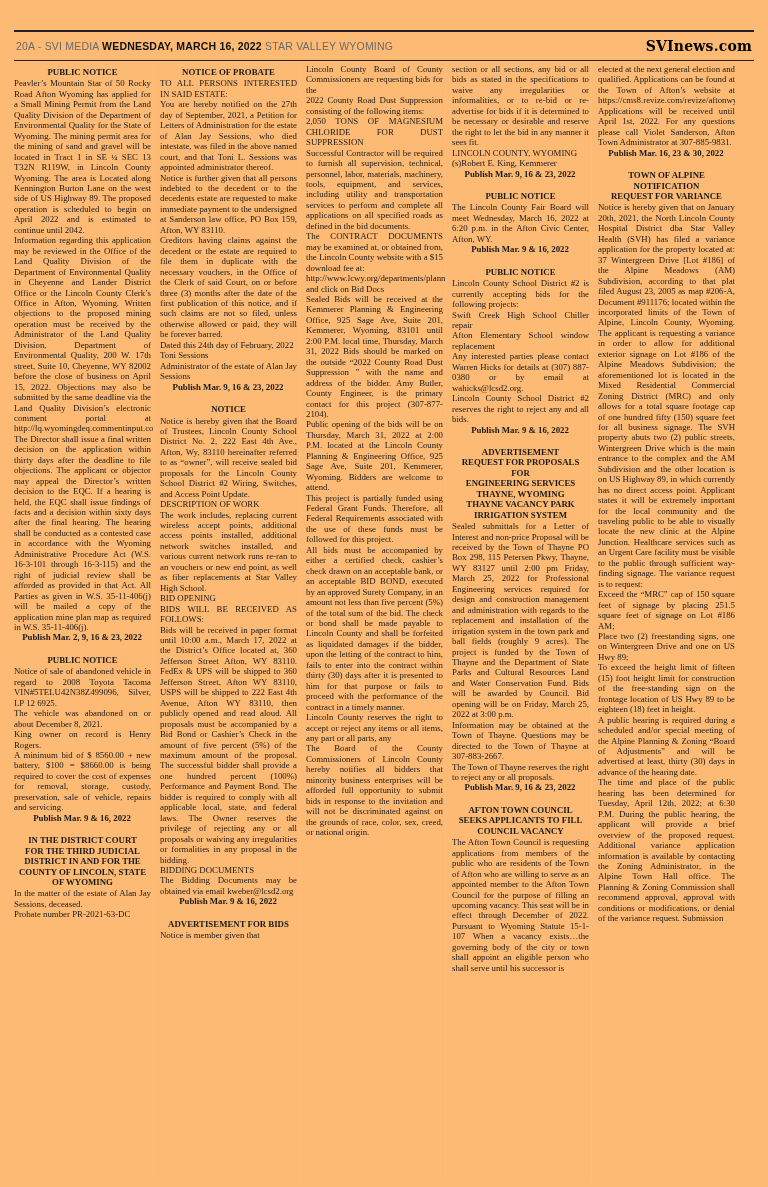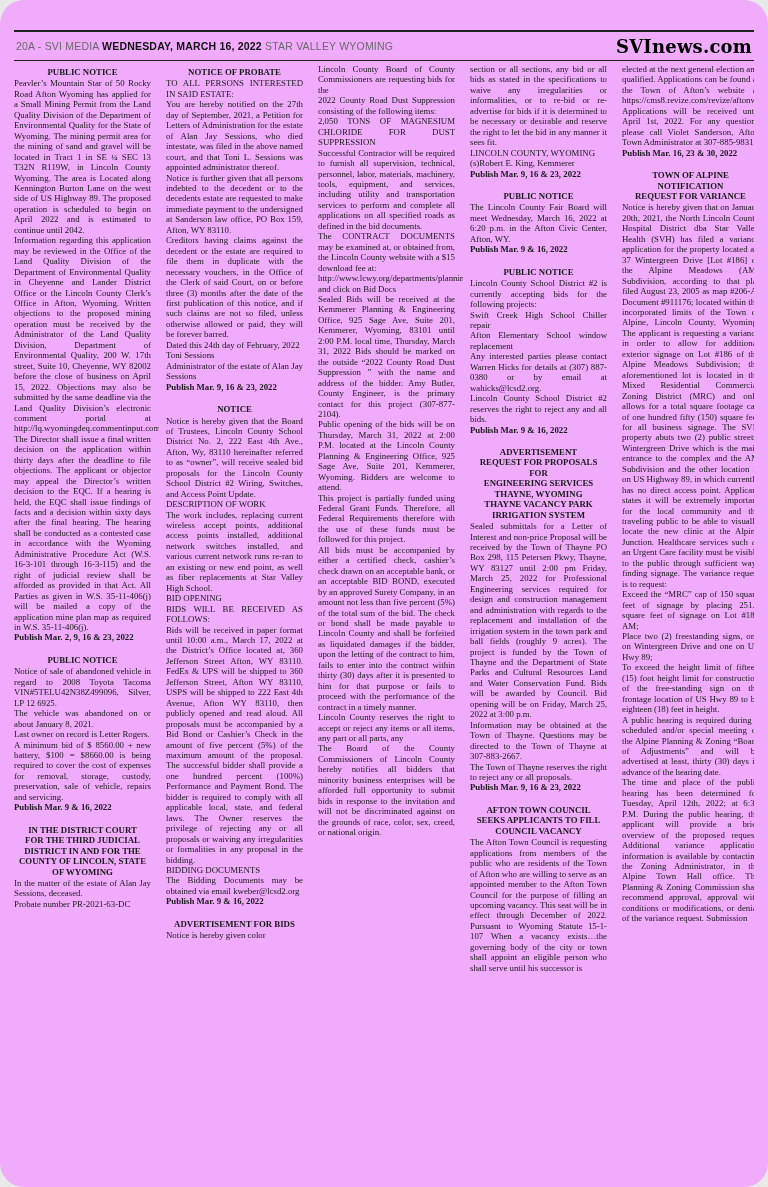--- a/index.html
+++ b/index.html
@@ -1,76 +1,76 @@
 <!DOCTYPE html>
 <html><head>
 <meta charset="utf-8">
 <style>
   html,body { margin:0; padding:0; background:#e9e9e9; }
   .page {
     position:relative; width:768px; height:1187px; margin:0 auto;
-    background:#f0abfc; overflow:hidden;
-    font-family:"Liberation Serif", serif; color:#1a1a1a;border-radius:24px;
+    background:#fdba74; overflow:hidden;
+    font-family:"Liberation Serif", serif; color:#1a1a1a;
   }
   
   .masthead {
     position:absolute; top:30px; left:14px; right:14px;
     border-top:2px solid #222; border-bottom:1px solid #222;
     display:flex; justify-content:space-between; align-items:center;
     padding:4px 2px 4px 2px; height:20px;
   }
   .mast-left {
     font-family:"Liberation Sans", sans-serif; font-size:10.5px;
     letter-spacing:.2px; color:#6a6a6a; white-space:nowrap;
   }
   .mast-left b { color:#111; font-weight:bold; }
   .mast-site {
-    font-family:"DejaVu Serif", serif; font-weight:bold; font-size:18px;
+    font-family:"DejaVu Serif", serif; font-weight:bold; font-size:14px;
     color:#000; letter-spacing:.2px;
   }
   
   .columns {
     position:absolute; top:64px; left:14px; right:14px; bottom:6px;
     display:flex; overflow:hidden;
   }
   .col {
     width:137px; flex:0 0 137px;
-    padding-right:8px; margin-right:6px;
+    padding-right:2px; margin-right:6px;
     border-right:1px solid #c9c9c6;
     font-size:8.8px; line-height:10.45px;
     overflow:hidden;
   }
   .col:last-child { border-right:none; margin-right:0; padding-right:0; }
   .blk { margin:0; }
   p.body { margin:0; text-align:justify; text-justify:inter-word; }
   .heading {
     font-weight:bold; text-align:center; white-space:pre-line;
     margin:12px 0 1px 0;
   }
   .col .heading:first-child { margin-top:3px; }
-  .publish { font-weight:bold; text-align:left; margin:0 1px 8px 0; }
+  .publish { font-weight:bold; text-align:center; margin:0 1px 8px 0; }
 </style>
 </head>
 <body>
 
 <div class="page">
   <div class="masthead">
     <div class="mast-left"><span>20A - SVI MEDIA </span><b>WEDNESDAY, MARCH 16, 2022</b><span> STAR VALLEY WYOMING</span></div>
     <div class="mast-site">SVInews.com</div>
   </div>
   <div class="columns">
       <div class="col">
         <div class="blk heading">PUBLIC NOTICE</div>
         <p class="blk body">Peavler’s Mountain Star of 50 Rocky Road Afton Wyoming has applied for a Small Mining Permit from the Land Quality Division of the Department of Environmental Quality for the State of Wyoming. The mining permit area for the mining of sand and gravel will be located in Tract 1 in SE ¼ SEC 13 T32N R119W, in Lincoln County Wyoming. The area is Located along Kennington Burton Lane on the west side of US Highway 89. The proposed operation is scheduled to begin on April 2022 and is estimated to continue until 2042.</p>
         <p class="blk body">Information regarding this application may be reviewed in the Office of the Land Quality Division of the Department of Environmental Quality in Cheyenne and Lander District Office or the Lincoln County Clerk’s Office in Afton, Wyoming. Written objections to the proposed mining operation must be received by the Administrator of the Land Quality Division, Department of Environmental Quality, 200 W. 17th street, Suite 10, Cheyenne, WY 82002 before the close of business on April 15, 2022. Objections may also be submitted by the same deadline via the Land Quality Division’s electronic comment portal at http://lq.wyomingdeq.commentinput.com/. The Director shall issue a final written decision on the application within thirty days after the deadline to file objections. The applicant or objector may appeal the Director’s written decision to the EQC. If a hearing is held, the EQC shall issue findings of facts and a decision within sixty days after the final hearing. The hearing shall be conducted as a contested case in accordance with the Wyoming Administrative Procedure Act (W.S. 16-3-101 through 16-3-115) and the right of judicial review shall be afforded as provided in that Act. All Parties as given in W.S. 35-11-406(j) will be mailed a copy of the application mine plan map as required in W.S. 35-11-406(j).</p>
         <div class="blk publish">Publish Mar. 2, 9, 16 &amp; 23, 2022</div>
         <div class="blk heading">PUBLIC NOTICE</div>
         <p class="blk body">Notice of sale of abandoned vehicle in regard to 2008 Toyota Tacoma VIN#5TELU42N38Z499096, Silver, LP 12 6925.</p>
-        <p class="blk body">The vehicle was abandoned on or about January 8, 2021.</p>
-        <p class="blk body">Last owner on record is Letter Rogers.</p>
+        <p class="blk body">The vehicle was abandoned on or about December 8, 2021.</p>
+        <p class="blk body">King owner on record is Henry Rogers.</p>
         <p class="blk body">A minimum bid of $ 8560.00 + new battery, $100 = $8660.00 is being required to cover the cost of expenses for removal, storage, custody, preservation, sale of vehicle, repairs and servicing.</p>
         <div class="blk publish">Publish Mar. 9 &amp; 16, 2022</div>
         <div class="blk heading">IN THE DISTRICT COURT
 FOR THE THIRD JUDICIAL
 DISTRICT IN AND FOR THE
 COUNTY OF LINCOLN, STATE
 OF WYOMING</div>
         <p class="blk body">In the matter of the estate of Alan Jay Sessions, deceased.</p>
         <p class="blk body">Probate number PR-2021-63-DC</p>
       </div>
@@ -80,40 +80,40 @@
         <p class="blk body">You are hereby notified on the 27th day of September, 2021, a Petition for Letters of Administration for the estate of Alan Jay Sessions, who died intestate, was filed in the above named court, and that Toni L. Sessions was appointed administrator thereof.</p>
         <p class="blk body">Notice is further given that all persons indebted to the decedent or to the decedents estate are requested to make immediate payment to the undersigned at Sanderson law office, PO Box 159, Afton, WY 83110.</p>
         <p class="blk body">Creditors having claims against the decedent or the estate are required to file them in duplicate with the necessary vouchers, in the Office of the Clerk of said Court, on or before three (3) months after the date of the first publication of this notice, and if such claims are not so filed, unless otherwise allowed or paid, they will be forever barred.</p>
         <p class="blk body">Dated this 24th day of February, 2022</p>
         <p class="blk body">Toni Sessions</p>
         <p class="blk body">Administrator of the estate of Alan Jay Sessions</p>
         <div class="blk publish">Publish Mar. 9, 16 &amp; 23, 2022</div>
         <div class="blk heading">NOTICE</div>
         <p class="blk body">Notice is hereby given that the Board of Trustees, Lincoln County School District No. 2, 222 East 4th Ave., Afton, Wy, 83110 hereinafter referred to as “owner”, will receive sealed bid proposals for the Lincoln County School District #2 Wiring, Switches, and Access Point Update.</p>
         <p class="blk body">DESCRIPTION OF WORK</p>
-        <p class="blk body">The work includes, replacing current wireless accept points, additional access points installed, additional network switches installed, and various current network runs re-ran to an existing or new end point, as well as fiber replacements at Star Valley High School.</p>
+        <p class="blk body">The work includes, replacing current wireless accept points, additional access points installed, additional network switches installed, and various current network runs re-ran to an vouchers or new end point, as well as fiber replacements at Star Valley High School.</p>
         <p class="blk body">BID OPENING</p>
         <p class="blk body">BIDS WILL BE RECEIVED AS FOLLOWS:</p>
         <p class="blk body">Bids will be received in paper format until 10:00 a.m., March 17, 2022 at the District’s Office located at, 360 Jefferson Street Afton, WY 83110. FedEx &amp; UPS will be shipped to 360 Jefferson Street, Afton WY 83110, USPS will be shipped to 222 East 4th Avenue, Afton WY 83110, then publicly opened and read aloud. All proposals must be accompanied by a Bid Bond or Cashier’s Check in the amount of five percent (5%) of the maximum amount of the proposal. The successful bidder shall provide a one hundred percent (100%) Performance and Payment Bond. The bidder is required to comply with all applicable local, state, and federal laws. The Owner reserves the privilege of rejecting any or all proposals or waiving any irregularities or formalities in any proposal in the bidding.</p>
         <p class="blk body">BIDDING DOCUMENTS</p>
         <p class="blk body">The Bidding Documents may be obtained via email kweber@lcsd2.org</p>
         <div class="blk publish">Publish Mar. 9 &amp; 16, 2022</div>
         <div class="blk heading">ADVERTISEMENT FOR BIDS</div>
-        <p class="blk body">Notice is hereby given color</p>
+        <p class="blk body">Notice is member given that</p>
       </div>
       <div class="col">
         <p class="blk body">Lincoln County Board of County Commissioners are requesting bids for the</p>
         <p class="blk body">2022 County Road Dust Suppression consisting of the following items:</p>
         <p class="blk body">2,050 TONS OF MAGNESIUM CHLORIDE FOR DUST SUPPRESSION</p>
         <p class="blk body">Successful Contractor will be required to furnish all supervision, technical, personnel, labor, materials, machinery, tools, equipment, and services, including utility and transportation services to perform and complete all applications on all specified roads as defined in the bid documents.</p>
         <p class="blk body">The CONTRACT DOCUMENTS may be examined at, or obtained from, the Lincoln County website with a $15 download fee at:</p>
         <p class="blk body">http://www.lcwy.org/departments/planning_and_engineering/ and click on Bid Docs</p>
         <p class="blk body">Sealed Bids will be received at the Kemmerer Planning &amp; Engineering Office, 925 Sage Ave, Suite 201, Kemmerer, Wyoming, 83101 until 2:00 P.M. local time, Thursday, March 31, 2022  Bids should be marked on the outside “2022 County Road Dust Suppression ” with the name and address of the bidder. Amy Butler, County Engineer, is the primary contact for this project (307-877-2104).</p>
         <p class="blk body">Public opening of the bids will be on Thursday, March 31, 2022 at 2:00 P.M. located at the Lincoln County Planning &amp; Engineering Office, 925 Sage Ave, Suite 201, Kemmerer, Wyoming.  Bidders are welcome to attend.</p>
-        <p class="blk body">This project is partially funded using Federal Grant Funds. Therefore, all Federal Requirements therefore with the use of these funds must be followed for this project.</p>
+        <p class="blk body">This project is partially funded using Federal Grant Funds. Therefore, all Federal Requirements associated with the use of these funds must be followed for this project.</p>
         <p class="blk body">All bids must be accompanied by either a certified check, cashier’s check drawn on an acceptable bank, or an acceptable BID BOND, executed by an approved Surety Company, in an amount not less than five percent (5%) of the total sum of the bid.  The check or bond shall be made payable to Lincoln County and shall be forfeited as liquidated damages if the bidder, upon the letting of the contract to him, fails to enter into the contract within thirty (30) days after it is presented to him for that purpose or fails to proceed with the performance of the contract in a timely manner.</p>
         <p class="blk body">Lincoln County reserves the right to accept or reject any items or all items, any part or all parts, any</p>
         <p class="blk body">The Board of the County Commissioners of Lincoln County hereby notifies all bidders that minority business enterprises will be afforded full opportunity to submit bids in response to the invitation and will not be discriminated against on the grounds of race, color, sex, creed, or national origin.</p>
       </div>
       <div class="col">
         <p class="blk body">section or all sections, any bid or all bids as stated in the specifications to waive any irregularities or informalities, or to re-bid or re-advertise for bids if it is determined to be necessary or desirable and reserve the right to let the bid in any manner it sees fit.</p>
         <p class="blk body">LINCOLN COUNTY, WYOMING</p>
         <p class="blk body">(s)Robert E. King, Kemmerer</p>
         <div class="blk publish">Publish Mar. 9, 16 &amp; 23, 2022</div>
         <div class="blk heading">PUBLIC NOTICE</div>

